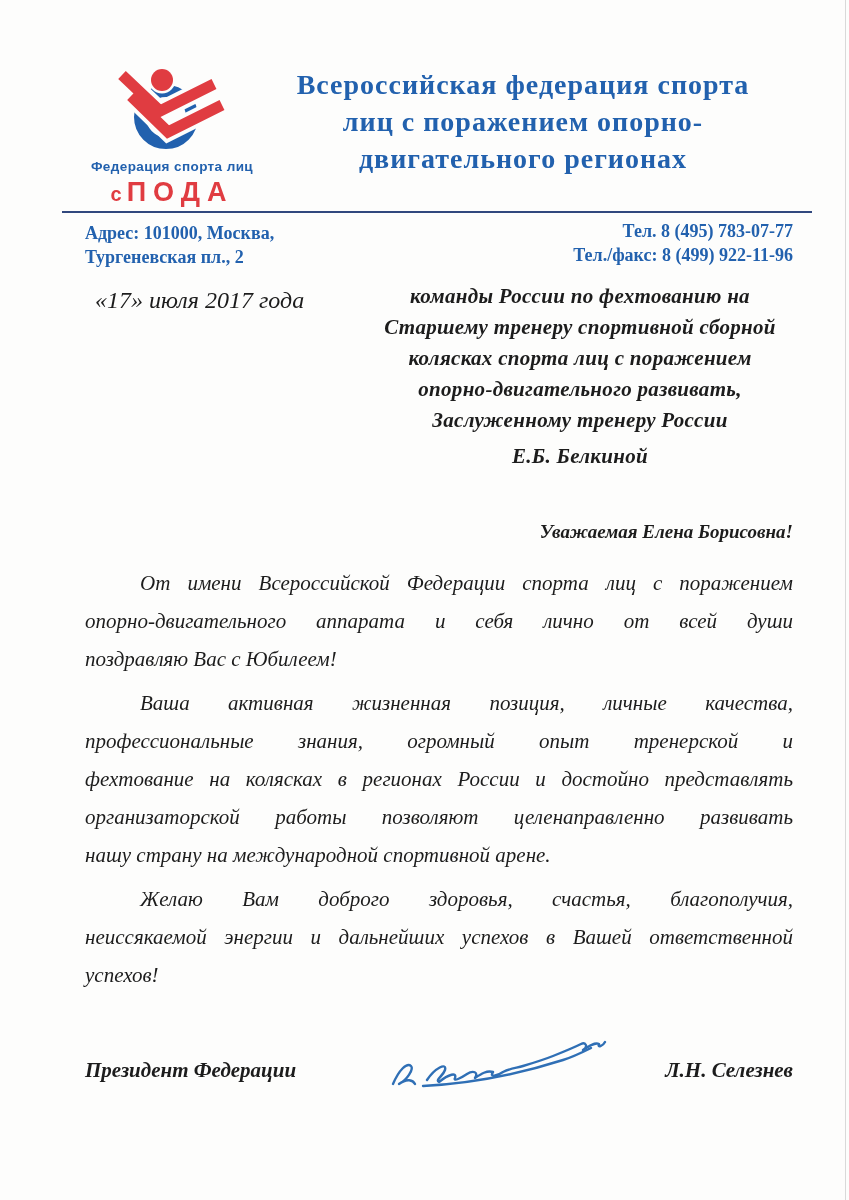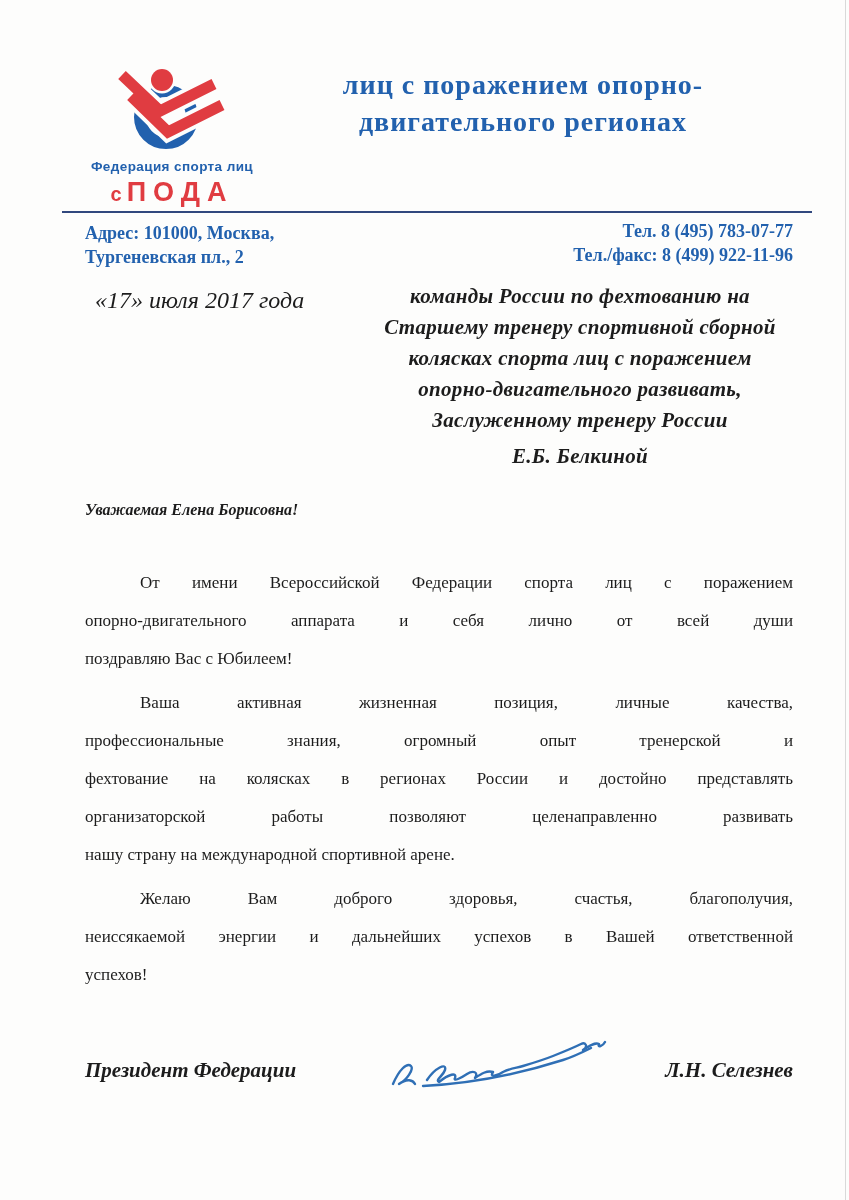--- a/index.html
+++ b/index.html
@@ -38,24 +38,24 @@
 
   
   .address{left:85px;top:221px;color:var(--brand-blue);font-weight:bold;font-size:18px;line-height:24px;}
   .phones{right:56px;top:219px;text-align:right;color:var(--brand-blue);font-weight:bold;font-size:18px;line-height:24px;}
 
   
   .date{left:95px;top:287px;font-style:italic;font-size:24px;}
   .recipient{left:355px;top:281px;width:450px;text-align:center;
     font-weight:bold;font-style:italic;font-size:21px;line-height:31px;letter-spacing:.3px;}
   .recipient-name{margin-top:5px;}
-  .salutation{left:85px;top:501px;width:708px;text-align:left;
-    font-weight:bold;font-style:italic;font-size:16px;}
+  .salutation{left:85px;top:521px;width:708px;text-align:right;
+    font-weight:bold;font-style:italic;font-size:19px;}
 
-  .body-text{left:85px;top:564px;width:708px;font-size:17px;line-height:38px;}
+  .body-text{left:85px;top:564px;width:708px;font-style:italic;font-size:21px;line-height:38px;}
   .para{margin:0 0 6px 0;}
   .bline{text-align:justify;text-align-last:justify;text-justify:inter-word;}
   .bline.first{text-indent:55px;}
   .bline.last{text-align-last:left;}
 
   
   .sign-row{left:85px;top:1046px;width:708px;height:80px;}
   .signer-title{position:absolute;left:0;top:12px;font-weight:bold;font-style:italic;font-size:21px;}
   .signer-name{position:absolute;right:0;top:12px;font-weight:bold;font-style:italic;font-size:21px;}
   .signature{position:absolute;left:298px;top:-14px;}
@@ -72,20 +72,21 @@
     <polyline points="13,40 50,76 104,49" fill="none" stroke="#fdfdfc" stroke-width="19"></polyline>
     <polyline points="4,19 42,55 96,28" fill="none" stroke="#e03c41" stroke-width="11"></polyline>
     <polyline points="13,40 50,76 104,49" fill="none" stroke="#e03c41" stroke-width="11"></polyline>
     <circle cx="44" cy="24" r="11" fill="#e03c41" stroke="#fdfdfc" stroke-width="5" paint-order="stroke"></circle>
   </svg>
   <div class="logo-caption">Федерация спорта лиц</div>
   <div class="logo-abbr"><span class="small">с</span><span class="big">ПОДА</span></div>
 </div>
 
 <div class="abs title">
+  <div>Всероссийская федерация спорта</div>
   <div>лиц с поражением опорно-</div>
   <div>двигательного регионах</div>
 </div>
 
 <div class="abs rule"></div>
 
 <div class="abs address">
   <div>Адрес: 101000, Москва,</div>
   <div>Тургеневская пл., 2</div>
 </div>

